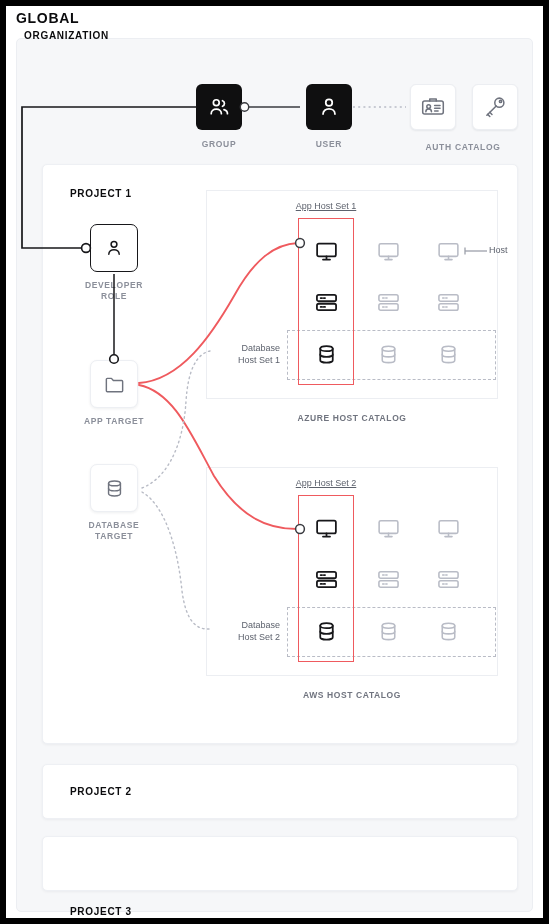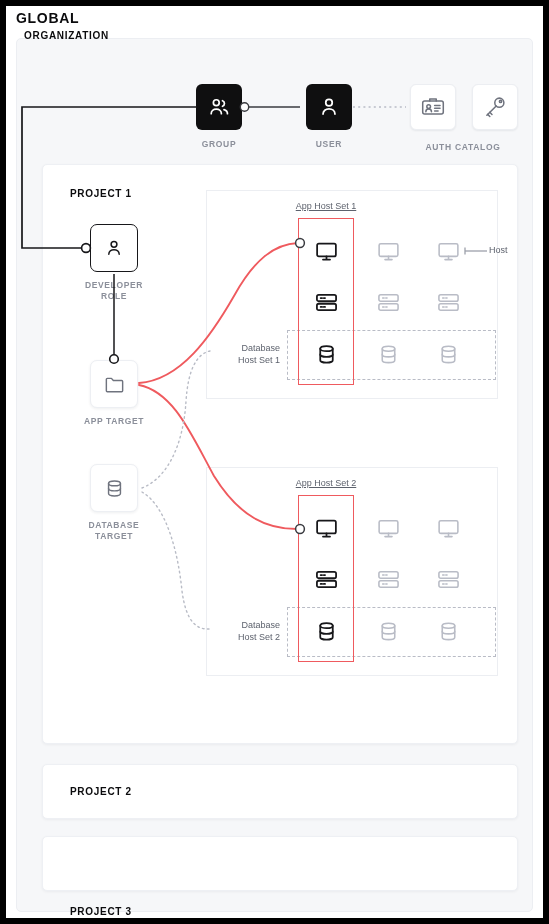--- a/index.html
+++ b/index.html
@@ -279,20 +279,21 @@
     </svg>
   </div>
   <div class="hicon" style="left:430px; top:336px;">
     <svg width="25" height="25" viewBox="0 0 24 24" fill="none" stroke="#b9bcc6" stroke-width="1.5" stroke-linecap="round" stroke-linejoin="round">
       <ellipse cx="12" cy="6.4" rx="6" ry="2.4"></ellipse>
       <path d="M6 6.4v11c0 1.3 2.7 2.4 6 2.4s6-1.1 6-2.4v-11"></path>
       <path d="M6 11.9c0 1.3 2.7 2.4 6 2.4s6-1.1 6-2.4"></path>
     </svg>
   </div>
 
+  <div class="catalog-cap" style="left:200px; top:407px; width:292px;">AZURE HOST CATALOG</div>
 
   <div class="catalog" style="left:200px; top:461px; width:292px; height:209px;"></div>
   <div class="setlabel center" style="left:240px; top:472px; width:160px;">App Host Set 2</div>
   <div class="dashband" style="left:281px; top:601px; width:209px; height:50px;"></div>
   <div class="redbox" style="left:292px; top:489px; width:56px; height:167px;"></div>
   <div class="setlabel right" style="left:198px; top:614px; width:76px;">Database
 Host Set 2</div>
 
   <div class="hicon" style="left:308px; top:510px;">
     <svg width="25" height="25" viewBox="0 0 24 24" fill="none" stroke="#17171a" stroke-width="1.7" stroke-linecap="round" stroke-linejoin="round">
@@ -350,20 +351,21 @@
     </svg>
   </div>
   <div class="hicon" style="left:430px; top:613px;">
     <svg width="25" height="25" viewBox="0 0 24 24" fill="none" stroke="#b9bcc6" stroke-width="1.5" stroke-linecap="round" stroke-linejoin="round">
       <ellipse cx="12" cy="6.4" rx="6" ry="2.4"></ellipse>
       <path d="M6 6.4v11c0 1.3 2.7 2.4 6 2.4s6-1.1 6-2.4v-11"></path>
       <path d="M6 11.9c0 1.3 2.7 2.4 6 2.4s6-1.1 6-2.4"></path>
     </svg>
   </div>
 
+  <div class="catalog-cap" style="left:200px; top:684px; width:292px;">AWS HOST CATALOG</div>
 
   <div class="project-card" style="left:36px; top:758px; width:476px; height:55px;"></div>
   <div class="project-title" style="left:64px; top:780px;">PROJECT 2</div>
 
   <div class="project-card" style="left:36px; top:830px; width:476px; height:55px;"></div>
   <div class="project-title" style="left:64px; top:900px;">PROJECT 3</div>
 
   <svg id="wires" viewBox="0 0 537 912">
 
     <path d="M236 101 H294" stroke="#3a3b40" stroke-width="1.6" fill="none"></path>

